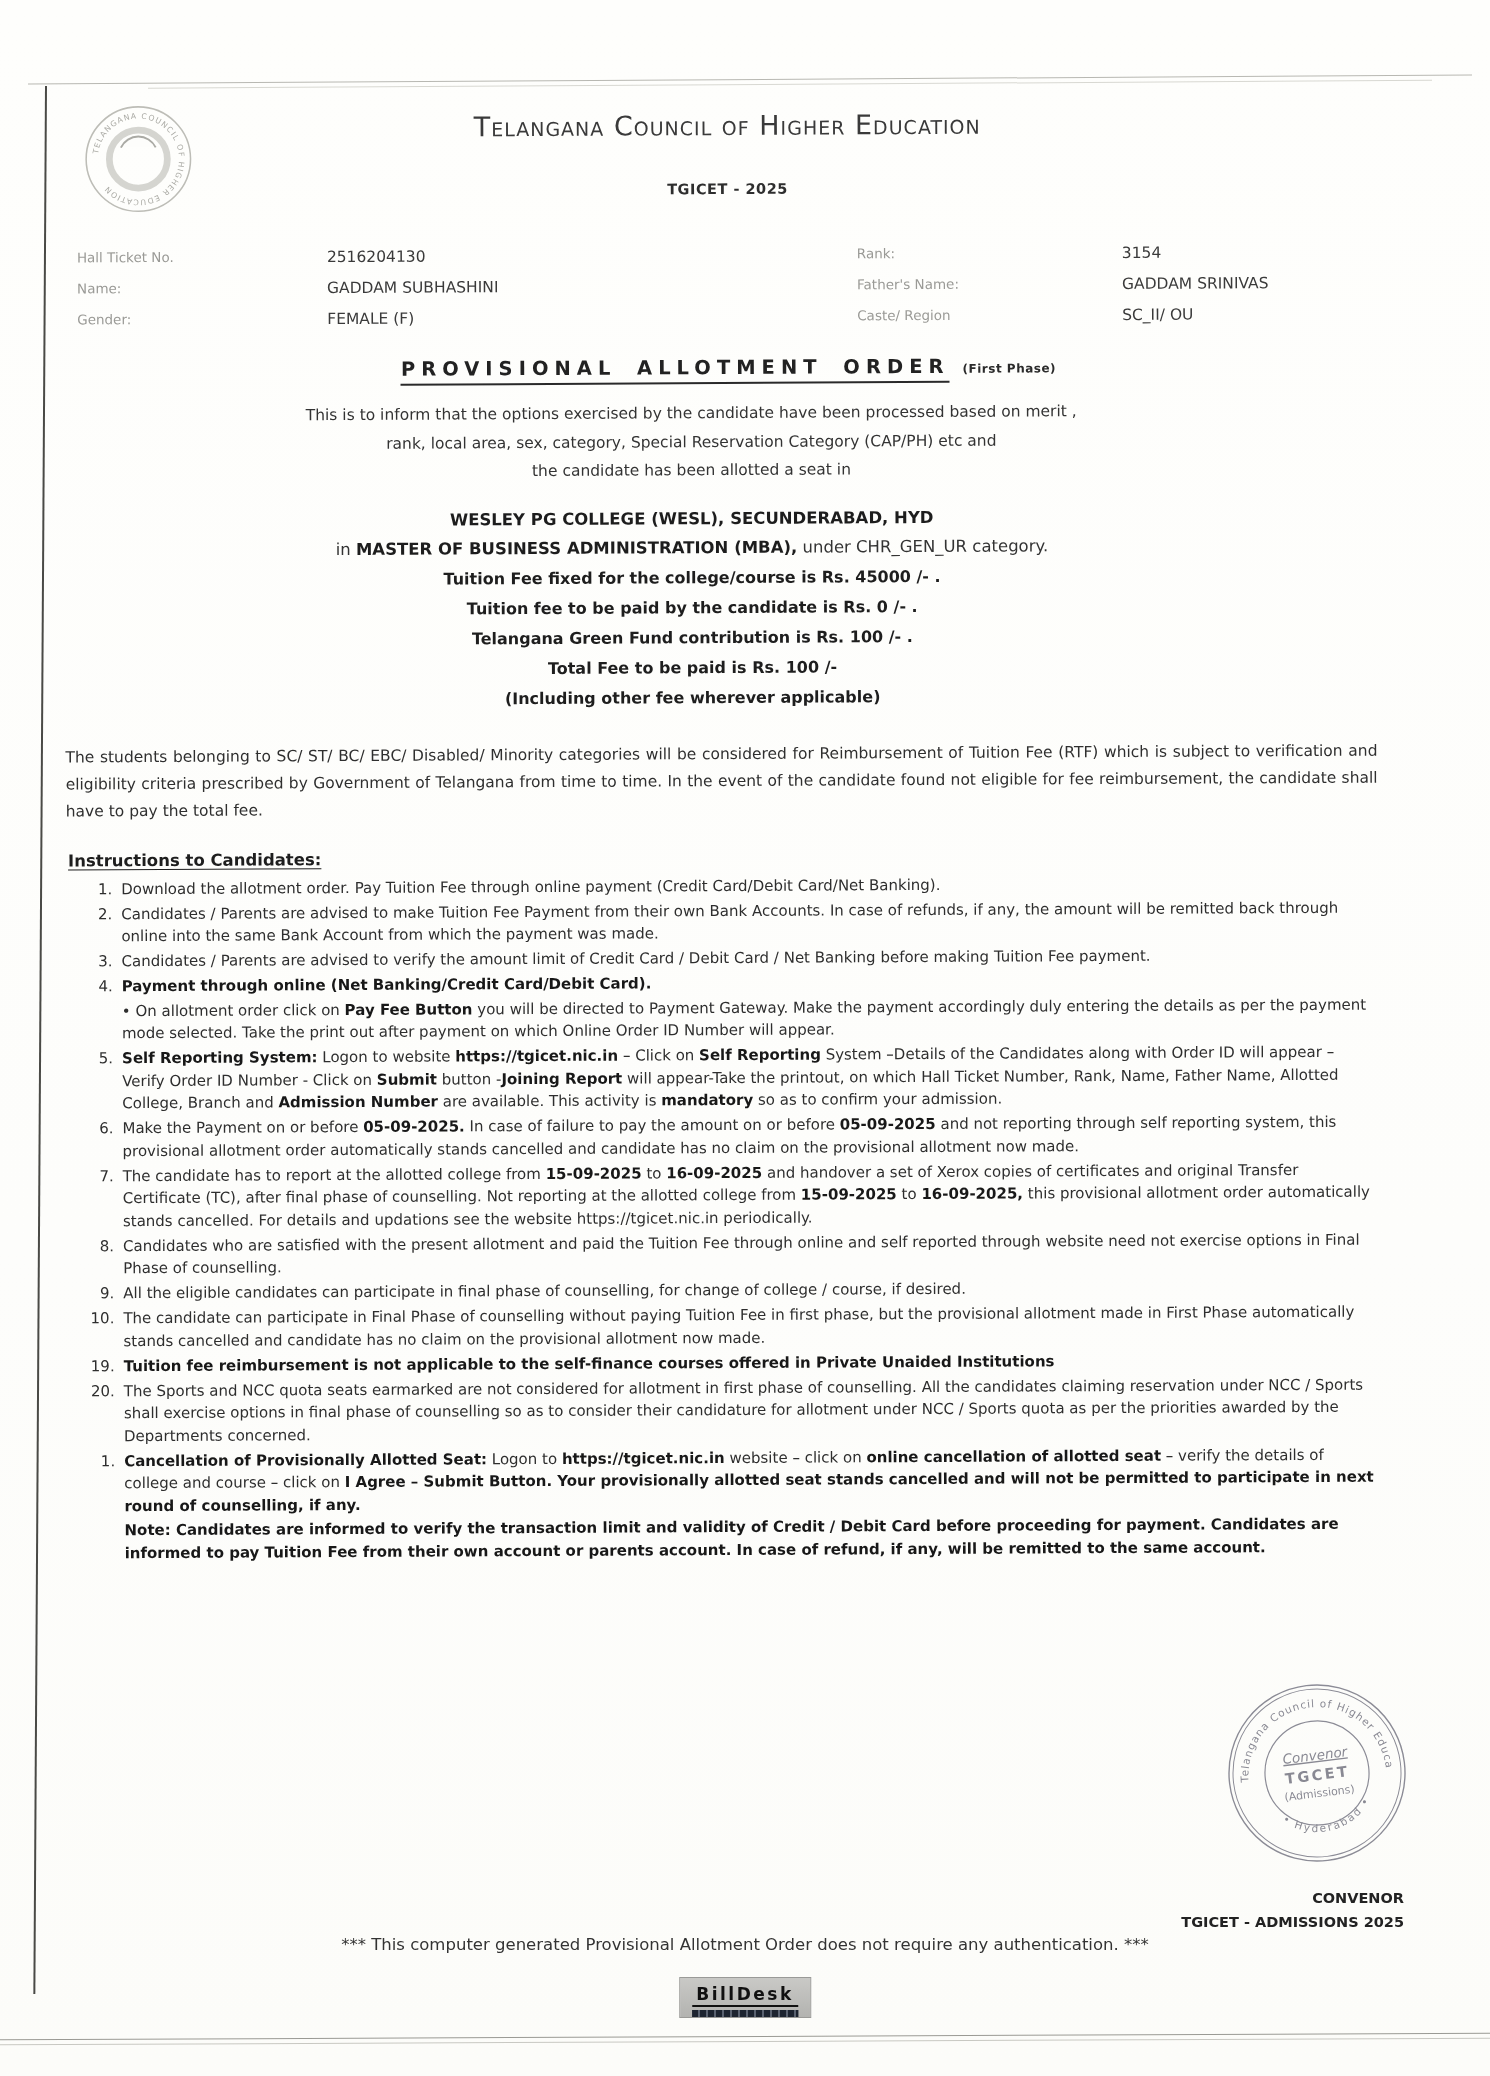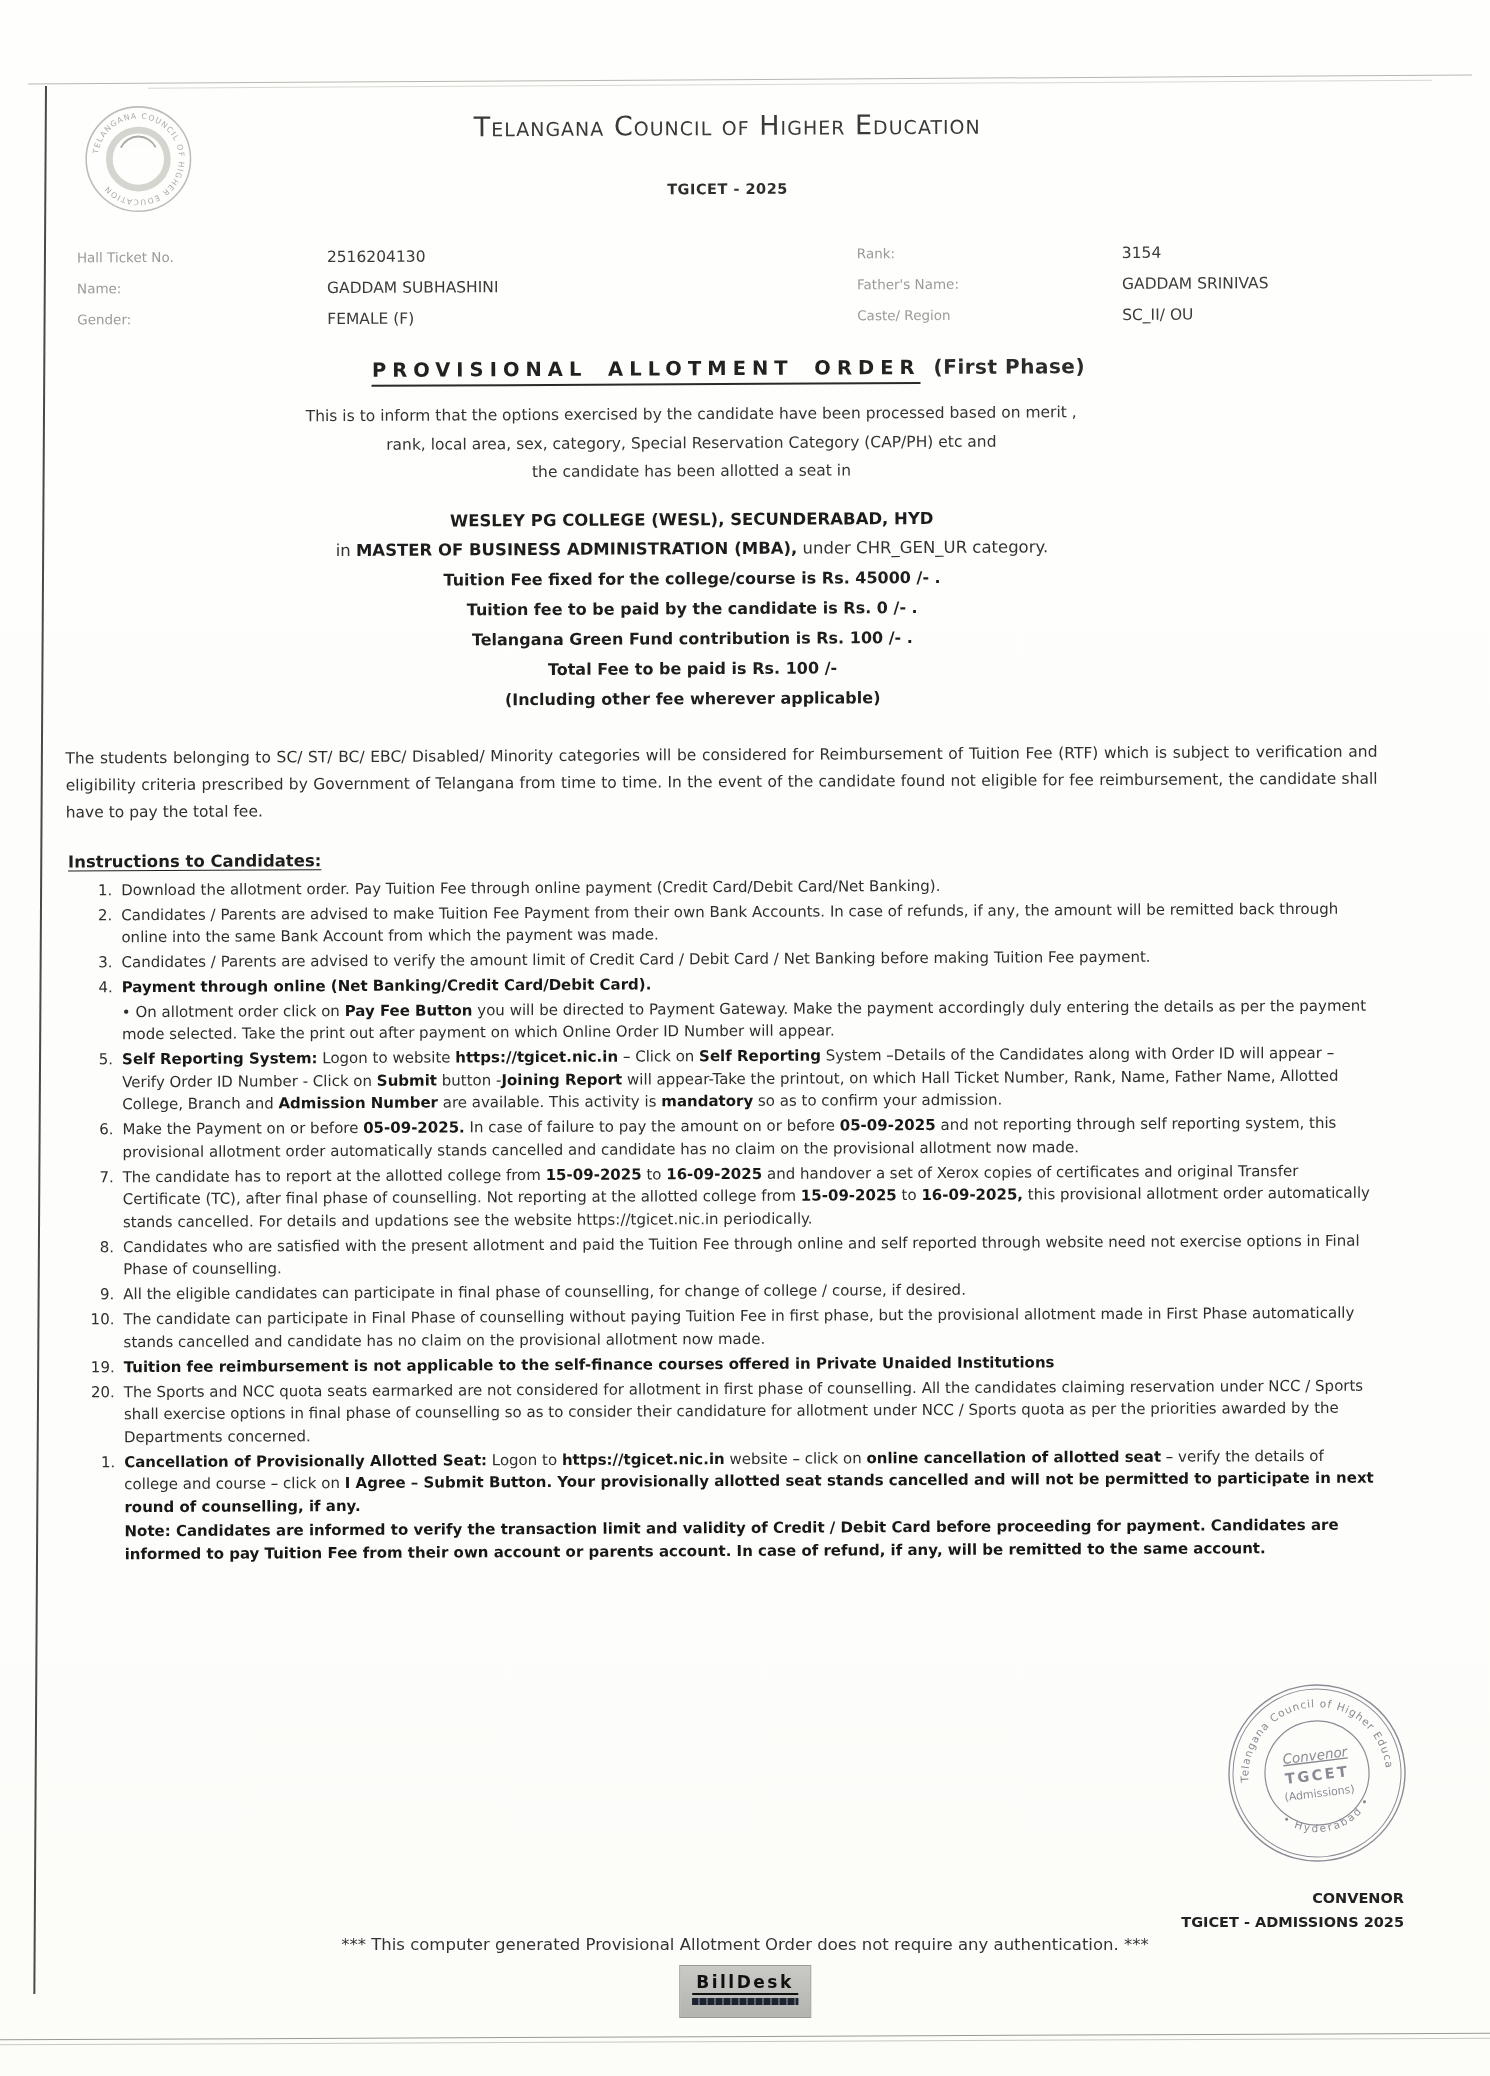--- a/index.html
+++ b/index.html
@@ -28,21 +28,21 @@
   
   .meta{display:grid;grid-template-columns:250px 530px 265px auto;row-gap:13px;
     padding-left:14px;margin-top:4px;}
   .flabel{font-size:13.5px;color:#9a9a96;}
   .fvalue{font-size:15.5px;color:#3a3a3a;}
 
   
   .order-title{text-align:center;margin-top:30px;}
   .ot{font-size:19.5px;font-weight:bold;letter-spacing:6px;word-spacing:8px;color:#222;
     border-bottom:2.5px solid #2a2a2a;padding-bottom:3px;}
-  .phase{font-size:20px;font-weight:600;margin-left:8px;letter-spacing:.5px;}
+  .phase{font-size:12px;font-weight:600;margin-left:8px;letter-spacing:.5px;}
 
   .center-block{width:1255px;text-align:center;}
   .intro{margin-top:20px;font-size:15.5px;line-height:28.5px;color:#333;}
   .college{margin-top:24px;}
   .college-name{font-size:16.5px;font-weight:bold;color:#1d1d1d;}
   .course-line{font-size:16.5px;margin-top:10px;color:#333;}
   .course-line .b{font-weight:bold;color:#1d1d1d;}
   .fee{font-size:16px;font-weight:bold;color:#1e1e1e;margin-top:11px;}
 
   .rtf{width:1312px;margin:34px 0 0 0;font-size:15.5px;line-height:27px;text-align:justify;color:#2f2f2f;}
@@ -60,21 +60,21 @@
   
   .stamp{position:absolute;right:78px;bottom:208px;width:190px;height:190px;
     transform:rotate(-7deg);opacity:.8;}
   .sig{position:absolute;right:86px;bottom:142px;text-align:right;}
   .sig div{font-size:14.5px;font-weight:bold;color:#222;line-height:24px;}
 
   
   .auth{position:absolute;bottom:122px;left:0;width:100%;text-align:center;
     font-size:16.5px;color:#333;}
   .billdesk{position:absolute;bottom:58px;left:50%;transform:translateX(-50%);
-    background:linear-gradient(180deg,#c9c9c6,#b3b3b0);padding:6px 12px 12px 12px;
+    background:linear-gradient(180deg,#c9c9c6,#b3b3b0);padding:6px 12px 0 12px;
     border:1px solid #9a9a97;text-align:center;}
   .bd-word{font-size:17px;font-weight:bold;letter-spacing:2.5px;color:#111;
     border-bottom:2px solid #111;padding:0 4px 1px 4px;display:inline-block;}
   .bd-bar{margin-top:3px;height:7px;background:#1d2430;
     background-image:repeating-linear-gradient(90deg,#1d2430 0 6px,#5a6270 6px 8px);}
   .printed{position:absolute;bottom:16px;left:0;width:100%;text-align:center;
     font-size:16.5px;font-style:italic;font-weight:600;color:#2c2c2c;letter-spacing:.3px;}
   .printed .dash{font-weight:normal;letter-spacing:1px;color:#444;}
 </style>
 </head>

